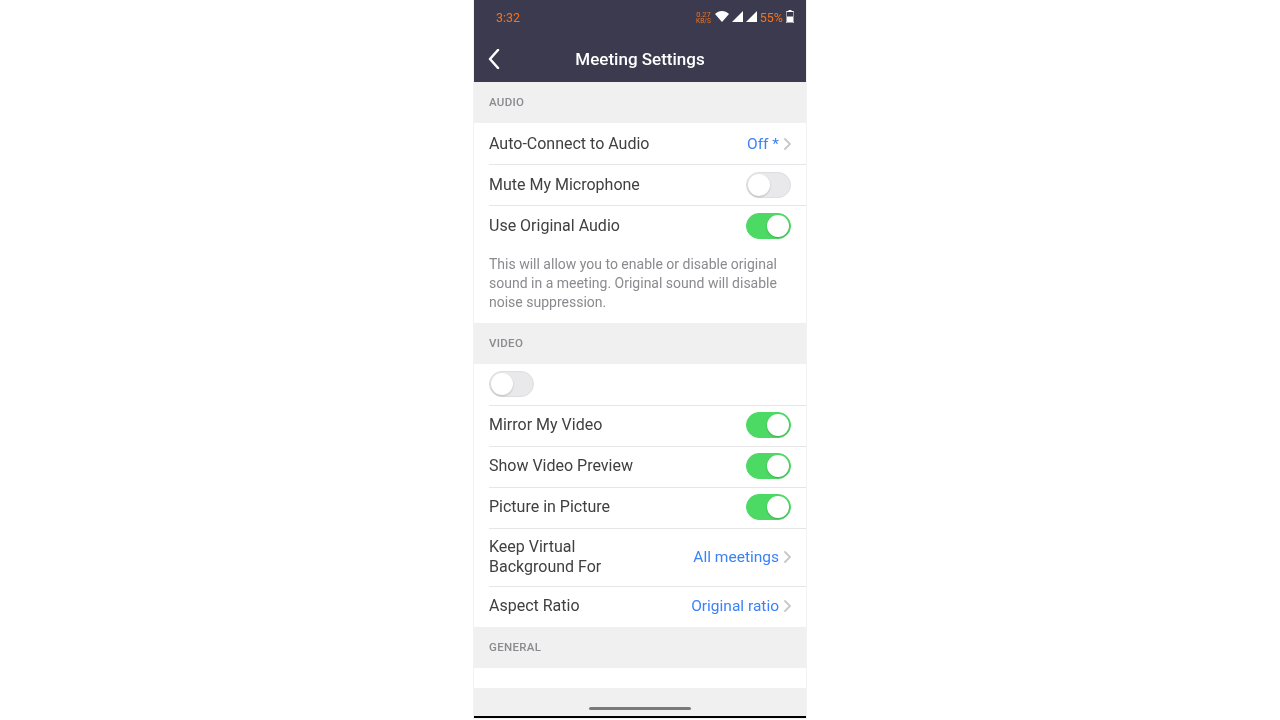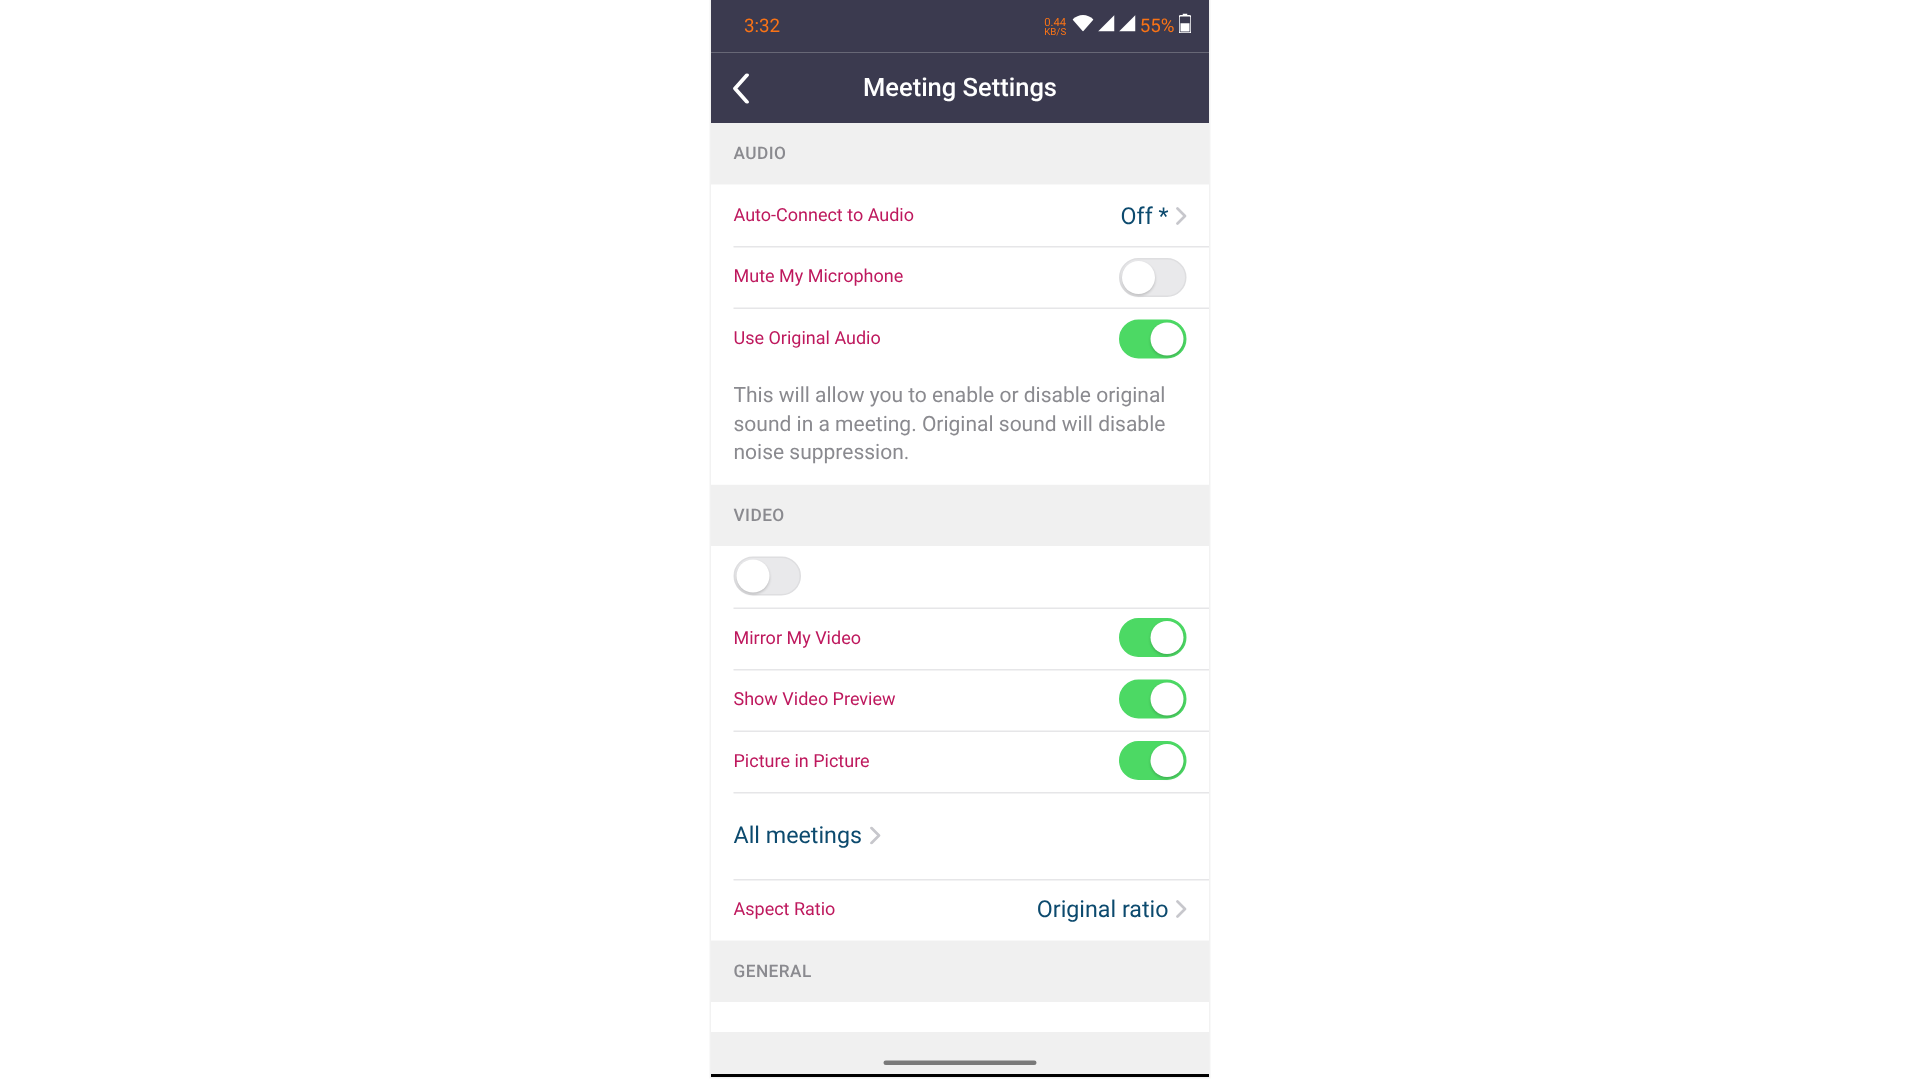--- a/index.html
+++ b/index.html
@@ -94,29 +94,29 @@
     }
     .row + .row::before,
     .desc + .row::before {
       content: '';
       position: absolute;
       left: 15px; right: 0; top: 0;
       height: 1px;
       background: #e6e6e8;
     }
     .row-label {
-      font-size: 12px;
-      color: #be185d;
+      font-size: 16px;
+      color: #404040;
       line-height: 1.25;
       padding: 9px 0;
     }
     .row-label.multi { max-width: 170px; }
     .row-value {
       font-size: 15.5px;
-      color: #0c4a6e;
+      color: #3b82f6;
       display: flex;
       align-items: center;
       gap: 5px;
     }
     .chevron {
       color: #c7c7cc;
     }
     .toggle {
       width: 45px;
       height: 26px;
@@ -179,21 +179,21 @@
 </div>
 
 <div class="phone">
 
   <div class="status-bar">
     <div class="status-left">
       <span>3:32</span>
     </div>
     <div class="status-right">
       <span class="kbps">
-        <span class="kbps-num">0.44</span>
+        <span class="kbps-num">0.27</span>
         <span>KB/S</span>
       </span>
       <span class="wifi-icon">
         <svg width="14" height="11" viewBox="0 0 14 11">
             <path fill="#fff" d="M7 11 L0 3 C4 -1 10 -1 14 3 Z"></path>
           </svg>
       </span>
       <span class="signal-icon">
         <svg width="11" height="11" viewBox="0 0 11 11">
             <path fill="#fff" d="M0 11 L11 11 L11 0 Z"></path>
@@ -271,20 +271,21 @@
             <span class="toggle-knob"></span>
           </span>
       </div>
       <div class="row">
         <span class="row-label">Picture in Picture</span>
         <span class="toggle on">
             <span class="toggle-knob"></span>
           </span>
       </div>
       <div class="row" style="min-height:58px">
+        <span class="row-label multi">Keep Virtual Background For</span>
         <span class="row-value">
           <span>All meetings</span>
           <svg class="chevron" width="7" height="12" viewBox="0 0 7 12">
               <path d="M1 1 L6 6 L1 11" stroke="#c7c7cc" stroke-width="1.8" fill="none" stroke-linecap="round"></path>
             </svg>
         </span>
       </div>
       <div class="row">
         <span class="row-label">Aspect Ratio</span>
         <span class="row-value">

